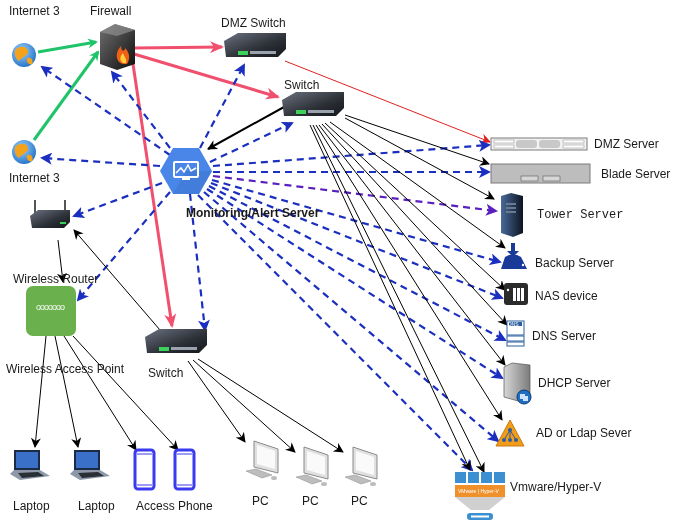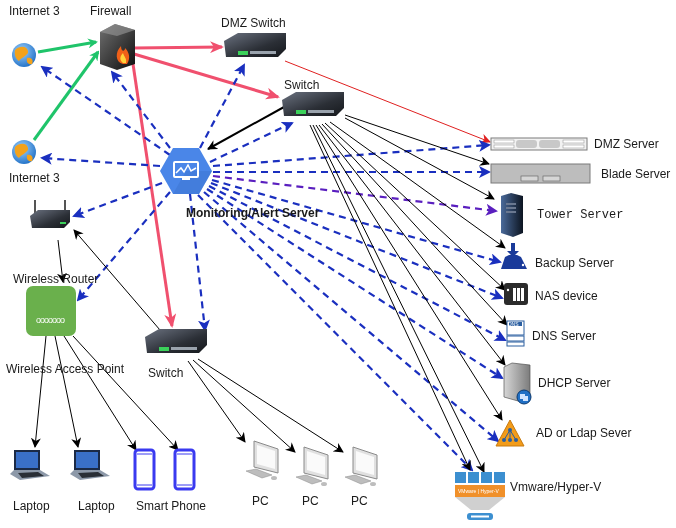--- a/index.html
+++ b/index.html
@@ -271,26 +271,26 @@
   </g>
 </svg>
 
 <div class="lbl" style="left:9px;top:4px;">Internet 3</div>
 <div class="lbl" style="left:90px;top:4px;">Firewall</div>
 <div class="lbl" style="left:221px;top:16px;">DMZ Switch</div>
 <div class="lbl" style="left:284px;top:78px;">Switch</div>
 <div class="lbl" style="left:9px;top:171px;">Internet 3</div>
 <div class="lbl bold" style="left:174px;top:206px;margin-left:12px;">Monitoring/Alert Server</div>
 <div class="lbl" style="left:13px;top:224px;margin-top:48px;">Wireless Router</div>
-<div class="lbl" style="left:36px;top:302px;color:#fff;font-size:9px;letter-spacing:-1px;margin-top:13px;">ooooooo</div>
+<div class="lbl" style="left:36px;top:302px;color:#fff;font-size:9px;letter-spacing:-1px;">ooooooo</div>
 <div class="lbl" style="left:6px;top:318px;margin-top:44px;">Wireless Access Point</div>
 <div class="lbl" style="left:148px;top:366px;">Switch</div>
 <div class="lbl" style="left:13px;top:499px;">Laptop</div>
 <div class="lbl" style="left:78px;top:499px;">Laptop</div>
-<div class="lbl" style="left:136px;top:499px;">Smart Phone</div>
+<div class="lbl" style="left:136px;top:499px;">Access Phone</div>
 <div class="lbl" style="left:252px;top:494px;">PC</div>
 <div class="lbl" style="left:302px;top:494px;">PC</div>
 <div class="lbl" style="left:351px;top:494px;">PC</div>
 <div class="lbl" style="left:594px;top:137px;">DMZ Server</div>
 <div class="lbl" style="left:601px;top:167px;">Blade Server</div>
 <div class="lbl" style="left:537px;top:208px;font-family:Liberation Mono, monospace;">Tower Server</div>
 <div class="lbl" style="left:535px;top:256px;">Backup Server</div>
 <div class="lbl" style="left:535px;top:289px;">NAS device</div>
 <div class="lbl" style="left:532px;top:329px;">DNS Server</div>
 <div class="lbl" style="left:538px;top:376px;">DHCP Server</div>

